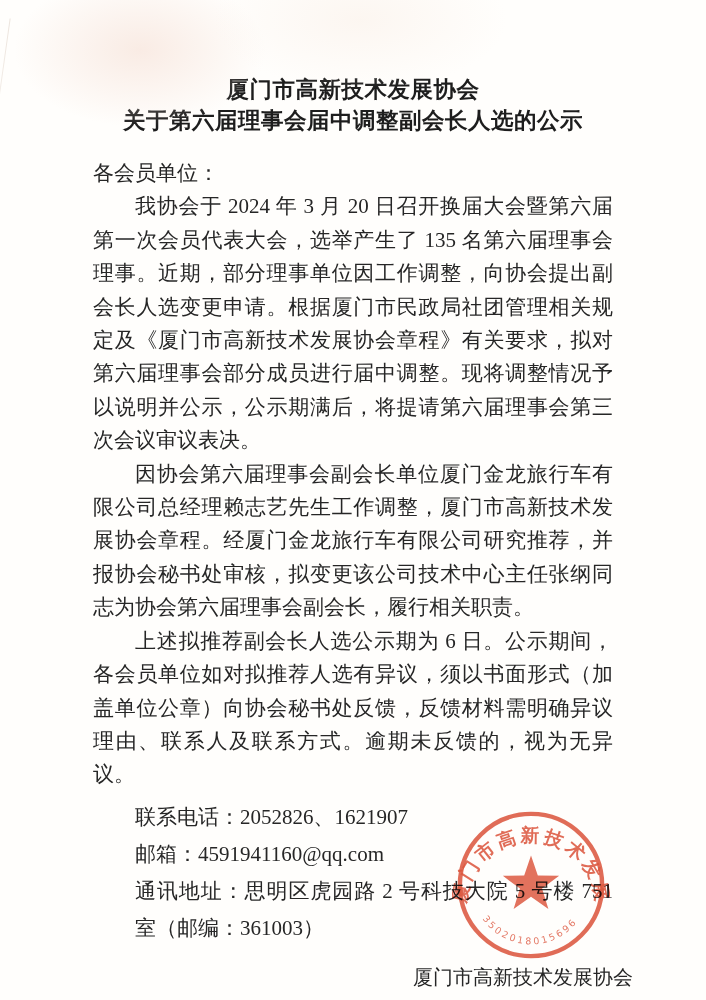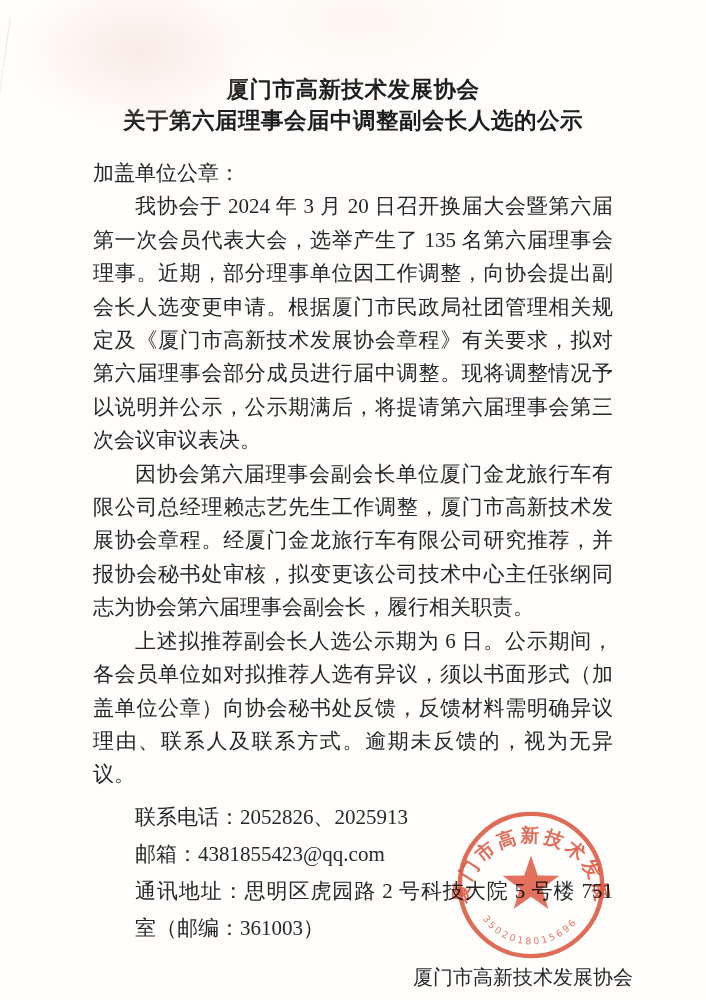--- a/index.html
+++ b/index.html
@@ -110,29 +110,29 @@
 <body>
 
 <div class="page">
   <div class="blotch"></div>
   <div class="blotch2"></div>
   <div class="crease"></div>
 
   <h1 class="title">厦门市高新技术发展协会</h1>
   <h1 class="title">关于第六届理事会届中调整副会长人选的公示</h1>
 
-  <p class="salutation">加盖单位公章：</p>
+  <p class="salutation">各会员单位：</p>
 
   <p class="body indent">我协会于 2024 年 3 月 20 日召开换届大会暨第六届第一次会员代表大会，选举产生了 135 名第六届理事会理事。近期，部分理事单位因工作调整，向协会提出副会长人选变更申请。根据厦门市民政局社团管理相关规定及《厦门市高新技术发展协会章程》有关要求，拟对第六届理事会部分成员进行届中调整。现将调整情况予以说明并公示，公示期满后，将提请第六届理事会第三次会议审议表决。</p>
   <p class="body indent">因协会第六届理事会副会长单位厦门金龙旅行车有限公司总经理赖志艺先生工作调整，厦门市高新技术发展协会章程。经厦门金龙旅行车有限公司研究推荐，并报协会秘书处审核，拟变更该公司技术中心主任张纲同志为协会第六届理事会副会长，履行相关职责。</p>
   <p class="body indent">上述拟推荐副会长人选公示期为 6 日。公示期间，各会员单位如对拟推荐人选有异议，须以书面形式（加盖单位公章）向协会秘书处反馈，反馈材料需明确异议理由、联系人及联系方式。逾期未反馈的，视为无异议。</p>
 
   <div class="contact-block">
-    <p class="contact">联系电话：2052826、2025913</p>
-    <p class="contact">邮箱：4381855423@qq.com</p>
+    <p class="contact">联系电话：2052826、1621907</p>
+    <p class="contact">邮箱：4591941160@qq.com</p>
     <p class="contact body address">通讯地址：思明区虎园路 2 号科技大院 5 号楼 751 室（邮编：361003）</p>
   </div>
 
   <div class="signature">
     <p class="sig-org"><span>厦门市高新技术发展协会</span></p>
     <p class="sig-date"><span>2026 年 1 月 16 日</span></p>
   </div>
 
   <div class="seal">
     <svg viewBox="0 0 160 160" xmlns="http://www.w3.org/2000/svg">

